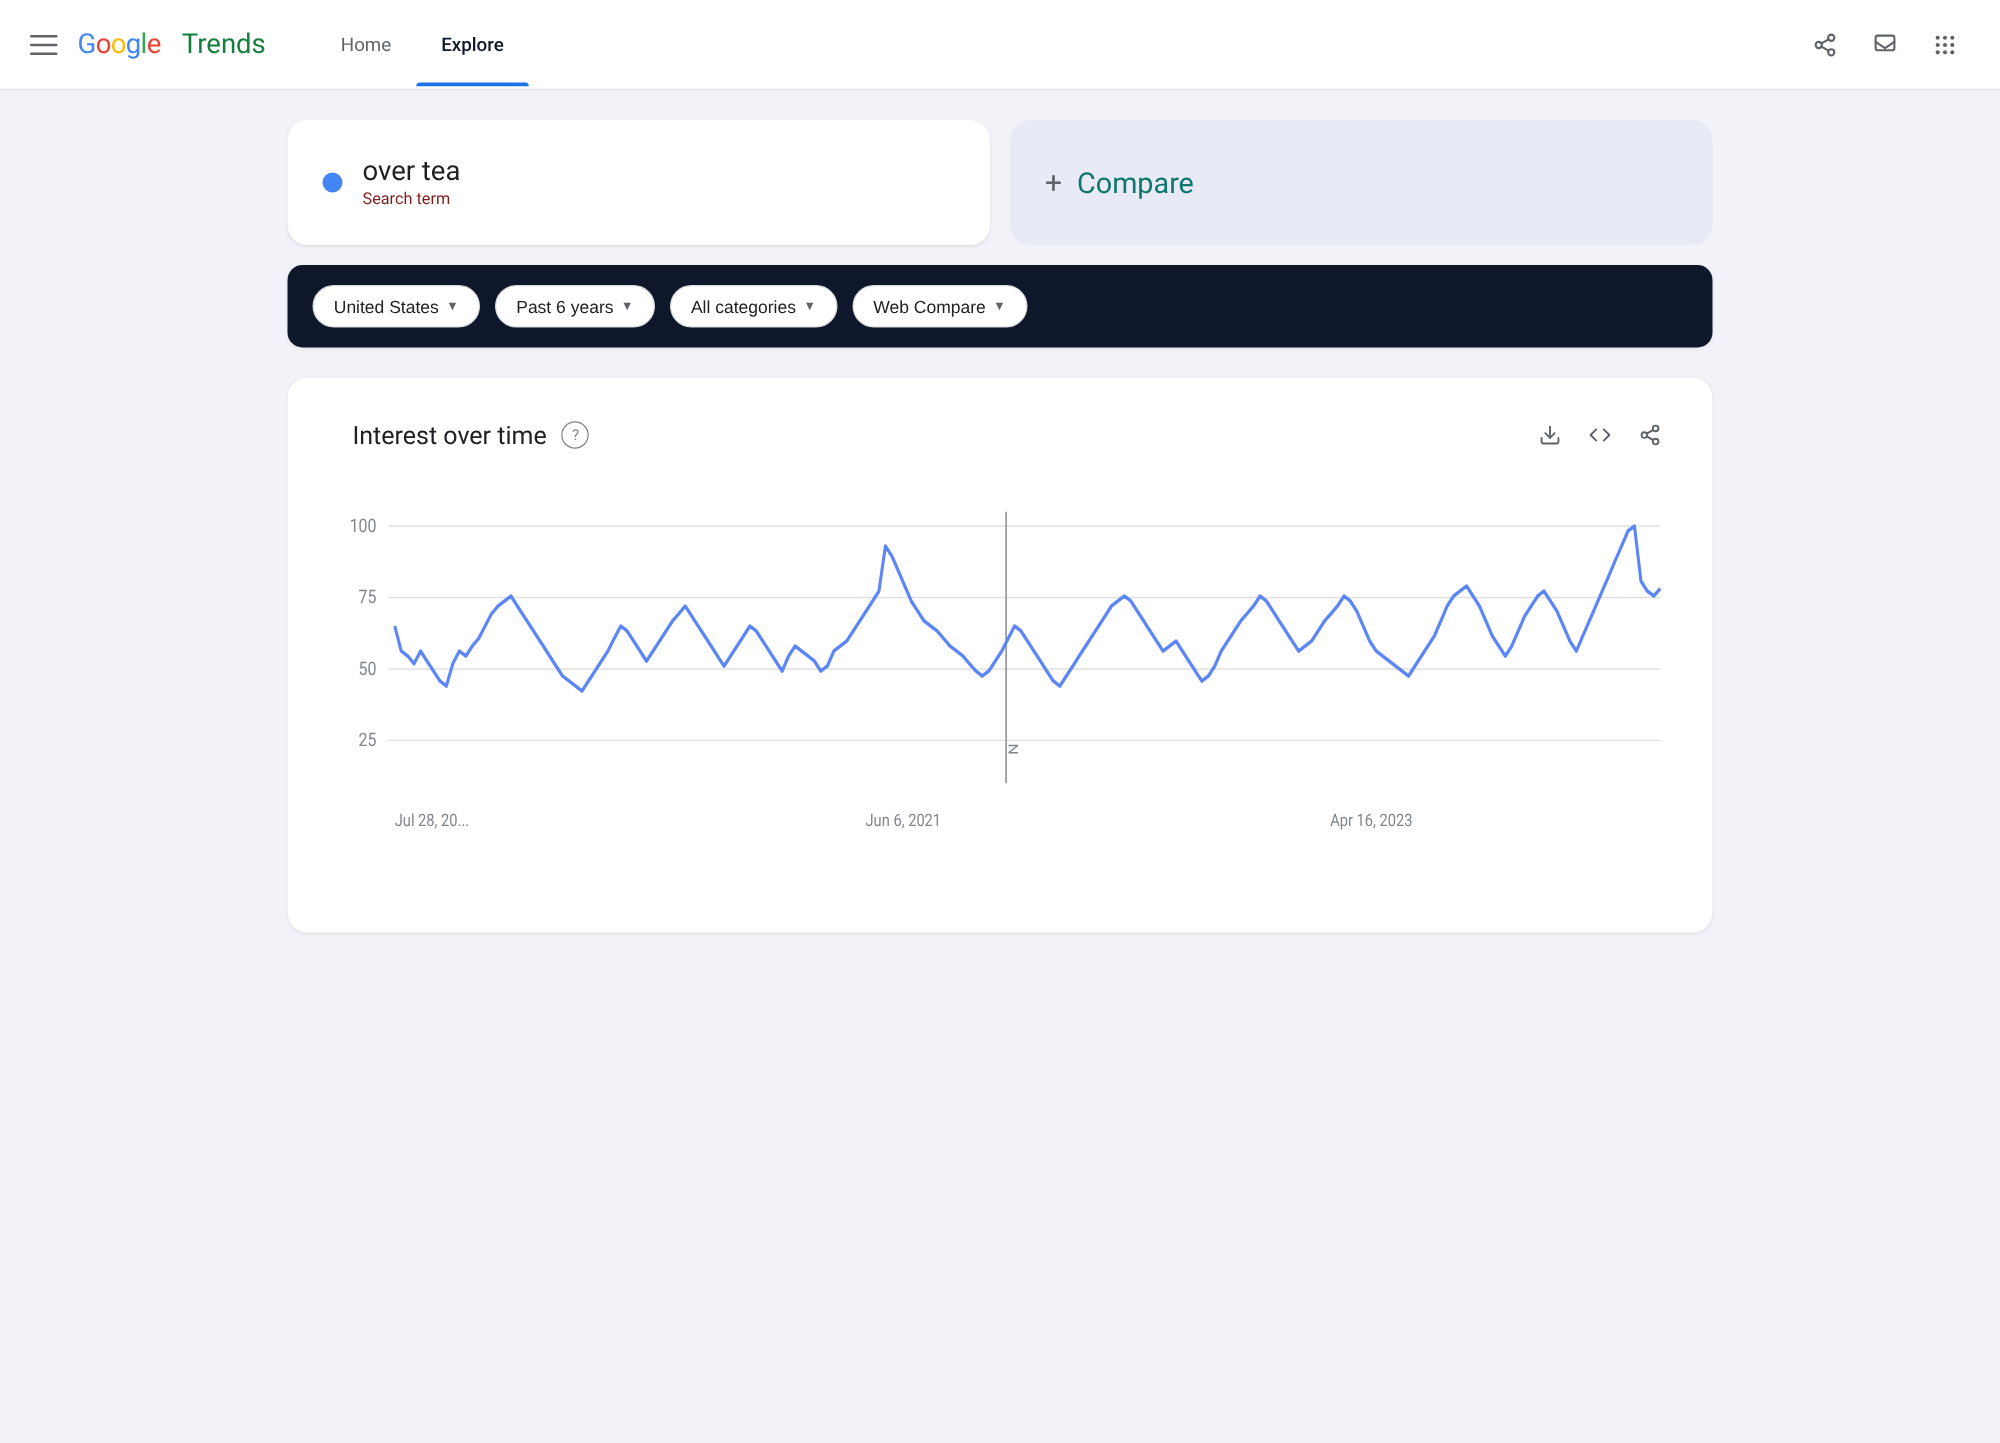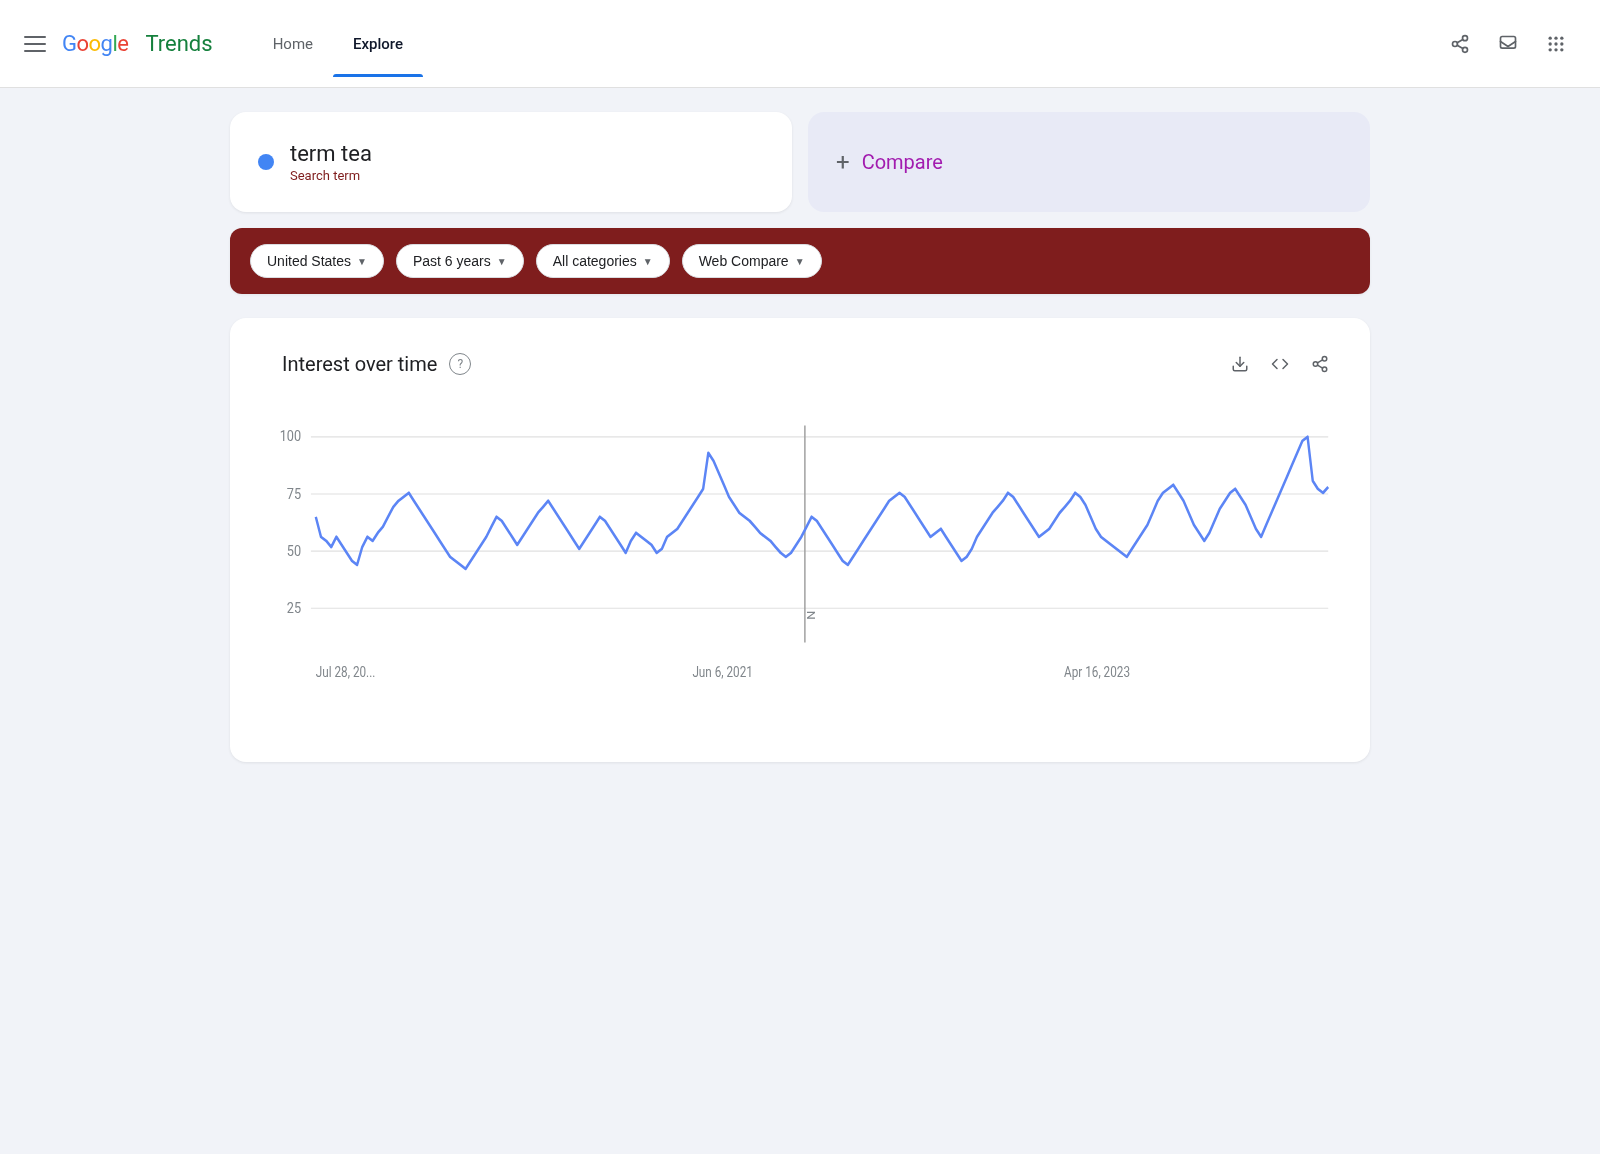--- a/index.html
+++ b/index.html
@@ -9,21 +9,21 @@
       min-height: 1154px;
       color: #202124;
     }
 
     
     .header {
       background: #fff;
       display: flex;
       align-items: center;
       padding: 0 24px;
-      height: 88px;
+      height: 72px;
       border-bottom: 1px solid #e0e0e0;
       position: relative;
     }
     .hamburger {
       margin-right: 16px;
       cursor: pointer;
       display: flex;
       flex-direction: column;
       gap: 5px;
     }
@@ -155,30 +155,30 @@
       gap: 12px;
       flex: 1;
       cursor: pointer;
       min-height: 100px;
     }
     .compare-plus {
       font-size: 24px;
       color: #5f6368;
     }
     .compare-label {
-      font-size: 20px;
-      color: #a21caf;
+      font-size: 23px;
+      color: #0f766e;
     }
 
     
     .filters-row {
       display: flex;
       gap: 12px;
       margin-bottom: 24px;
-      background: #7f1d1d;
+      background: #0f172a;
       border-radius: 12px;
       padding: 16px 20px;
       box-shadow: 0 1px 3px rgba(0,0,0,0.06);
     }
     .filter-btn {
       display: flex;
       align-items: center;
       gap: 6px;
       padding: 8px 16px;
       border: 1px solid #dadce0;
@@ -309,21 +309,21 @@
     </button>
   </div>
 </header>
 
 <main class="main">
 
   <div class="search-row">
     <div class="search-box">
       <div class="search-dot"></div>
       <div class="search-text">
-        <h2>term tea</h2>
+        <h2>over tea</h2>
         <p>Search term</p>
       </div>
     </div>
     <div class="compare-box">
       <span class="compare-plus">+</span>
       <span class="compare-label">Compare</span>
     </div>
   </div>
 
   <div class="filters-row">

